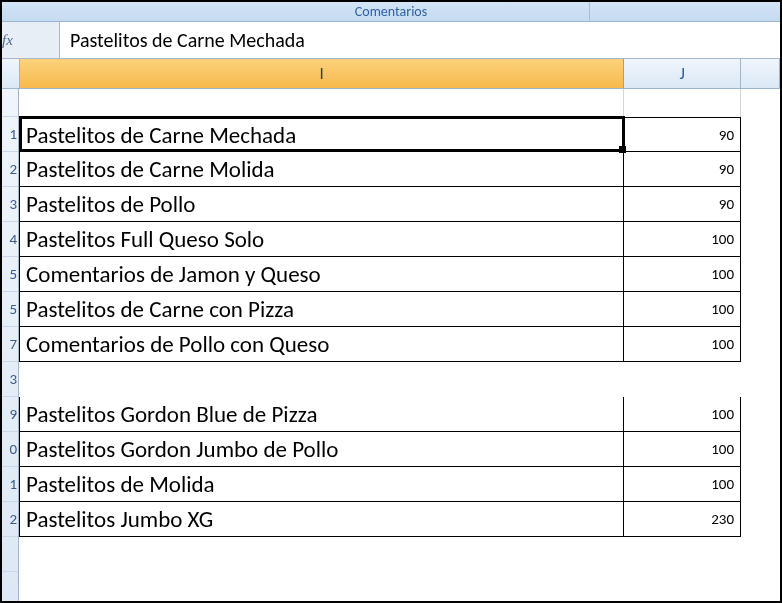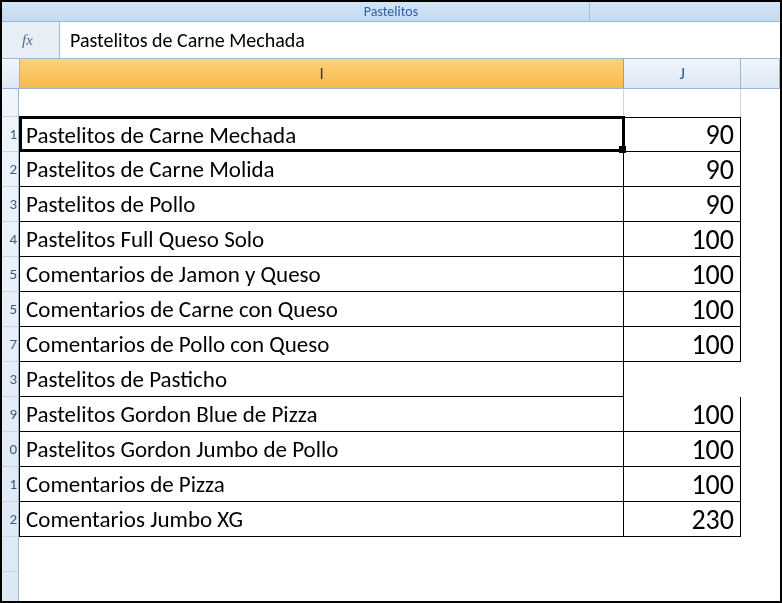--- a/index.html
+++ b/index.html
@@ -43,21 +43,21 @@
       background: #e8eef6;
       border-bottom: 1px solid #a7b8cc;
       display: flex;
       align-items: center;
     }
     .fx-box {
       width: 58px;
       height: 100%;
       display: flex;
       align-items: center;
-      justify-content: center;
+      justify-content: flex-start;
       padding-right: 6px;
       border-right: 1px solid #a7b8cc;
       color: #4d6a8e;
       font-style: italic;
       font-size: 15px;
       font-family: "Times New Roman", serif;
     }
     .formula-input {
       flex: 1;
       height: 100%;
@@ -159,21 +159,21 @@
     .data-row:first-of-type .cell-i {
       border-top: 1px solid #000;
     }
     .cell-j {
       width: 117px;
       height: 100%;
       border: 1px solid #000;
       border-left: none;
       border-top: none;
       padding: 2px 6px;
-      font-size: 28px;
+      font-size: 15px;
       color: #000;
       display: flex;
       align-items: center;
       justify-content: flex-end;
     }
     .data-row:first-of-type .cell-j {
       border-top: 1px solid #000;
     }
     .cell-k {
       width: 39px;
@@ -194,21 +194,21 @@
       right: -4px;
       width: 7px;
       height: 7px;
       background: #000;
     }
   </style>
 </head>
 <body>
 
 <div class="ribbon-top">
-  <span class="ribbon-label">Pastelitos</span>
+  <span class="ribbon-label">Comentarios</span>
   <div class="ribbon-right-sep"></div>
 </div>
 
 <div class="formula-bar">
   <div class="fx-box">
     <span>fx</span>
   </div>
   <div class="formula-input">
     <span>Pastelitos de Carne Mechada</span>
   </div>
@@ -315,40 +315,37 @@
       <div class="cell-i">
           <span>Comentarios de Jamon y Queso</span>
         </div>
       <div class="cell-j">
           <span>100</span>
         </div>
       <div class="cell-k"></div>
     </div>
     <div class="data-row">
       <div class="cell-i">
-          <span>Comentarios de Carne con Queso</span>
+          <span>Pastelitos de Carne con Pizza</span>
         </div>
       <div class="cell-j">
           <span>100</span>
         </div>
       <div class="cell-k"></div>
     </div>
     <div class="data-row">
       <div class="cell-i">
           <span>Comentarios de Pollo con Queso</span>
         </div>
       <div class="cell-j">
           <span>100</span>
         </div>
       <div class="cell-k"></div>
     </div>
     <div class="data-row">
-      <div class="cell-i">
-          <span>Pastelitos de Pasticho</span>
-        </div>
       <div class="cell-k"></div>
     </div>
     <div class="data-row">
       <div class="cell-i">
           <span>Pastelitos Gordon Blue de Pizza</span>
         </div>
       <div class="cell-j">
           <span>100</span>
         </div>
       <div class="cell-k"></div>
@@ -357,30 +354,30 @@
       <div class="cell-i">
           <span>Pastelitos Gordon Jumbo de Pollo</span>
         </div>
       <div class="cell-j">
           <span>100</span>
         </div>
       <div class="cell-k"></div>
     </div>
     <div class="data-row">
       <div class="cell-i">
-          <span>Comentarios de Pizza</span>
-        </div>
-      <div class="cell-j">
-          <span>100</span>
-        </div>
-      <div class="cell-k"></div>
-    </div>
-    <div class="data-row">
-      <div class="cell-i">
-          <span>Comentarios Jumbo XG</span>
+          <span>Pastelitos de Molida</span>
+        </div>
+      <div class="cell-j">
+          <span>100</span>
+        </div>
+      <div class="cell-k"></div>
+    </div>
+    <div class="data-row">
+      <div class="cell-i">
+          <span>Pastelitos Jumbo XG</span>
         </div>
       <div class="cell-j">
           <span>230</span>
         </div>
       <div class="cell-k"></div>
     </div>
     <div class="selected-cell">
       <div class="fill-handle"></div>
     </div>
   </div>

